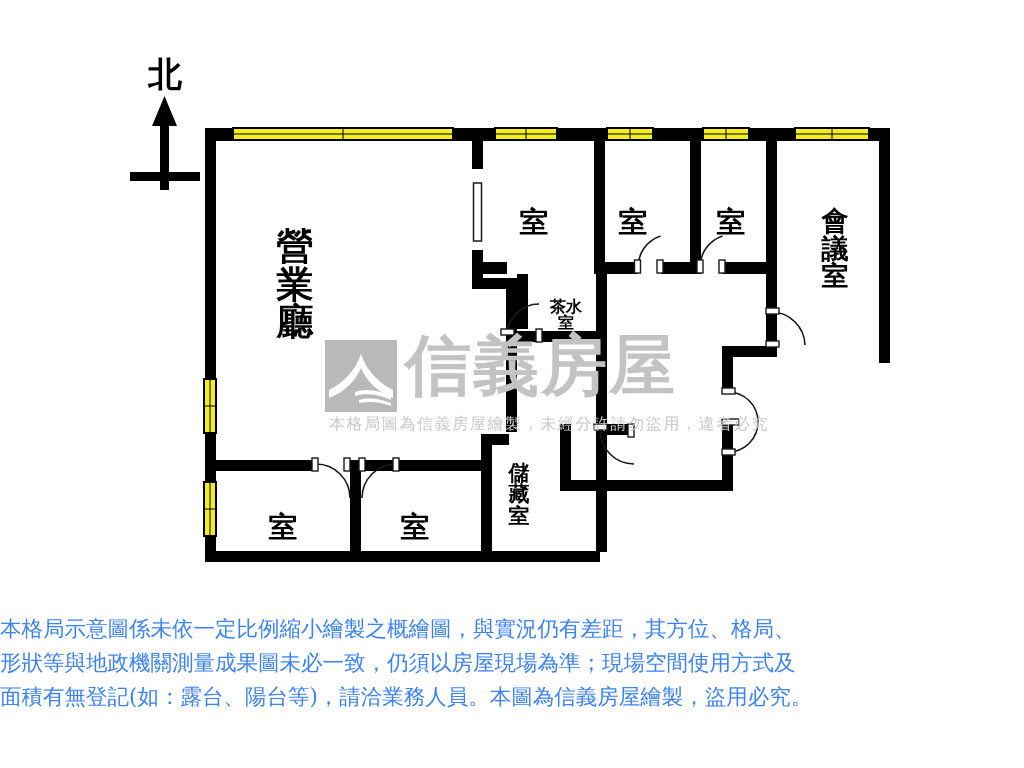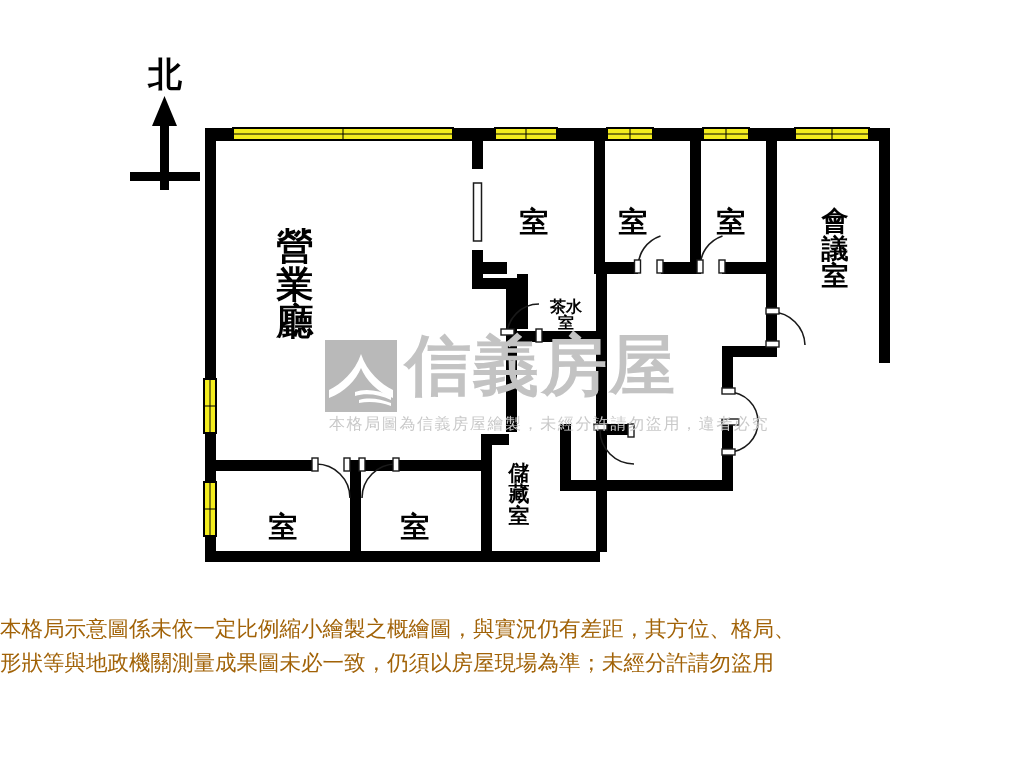--- a/index.html
+++ b/index.html
@@ -95,21 +95,21 @@
     letter-spacing: 1.6px;
     white-space: nowrap;
   }
 
   
   #disclaimer {
     position: absolute;
     left: 0px;
     top: 612px;
     width: 1024px;
-    color: #a16207;
+    color: #3b82f6;
     font-family: "DejaVu Serif", "Liberation Serif", serif;
     font-size: 21.5px;
     line-height: 34px;
     letter-spacing: 0px;
     text-align: justify;
   }
   #disclaimer p { margin: 0; white-space: nowrap; }
 </style>
 </head>
 <body>
@@ -318,14 +318,15 @@
   <div class="room-label" id="lbl-storage" style="font-size: 21px; left: 0px; top: 0px; width: 300px; margin-left: 369px; margin-top: 462px;">儲
 藏
 室</div>
   <div class="room-label" id="lbl-room-4" style="font-size: 29px; left: 0px; top: 0px; width: 300px; margin-left: 133px; margin-top: 513px;">室</div>
   <div class="room-label" id="lbl-room-5" style="font-size: 29px; left: 0px; top: 0px; width: 300px; margin-left: 265px; margin-top: 513px;">室</div>
 
 </div>
 
 <div id="disclaimer">
   <p>本格局示意圖係未依一定比例縮小繪製之概繪圖，與實況仍有差距，其方位、格局、</p>
-  <p>形狀等與地政機關測量成果圖未必一致，仍須以房屋現場為準；未經分許請勿盜用</p>
+  <p>形狀等與地政機關測量成果圖未必一致，仍須以房屋現場為準；現場空間使用方式及</p>
+  <p>面積有無登記(如：露台、陽台等)，請洽業務人員。本圖為信義房屋繪製，盜用必究。</p>
 </div>
 
 </body></html>

